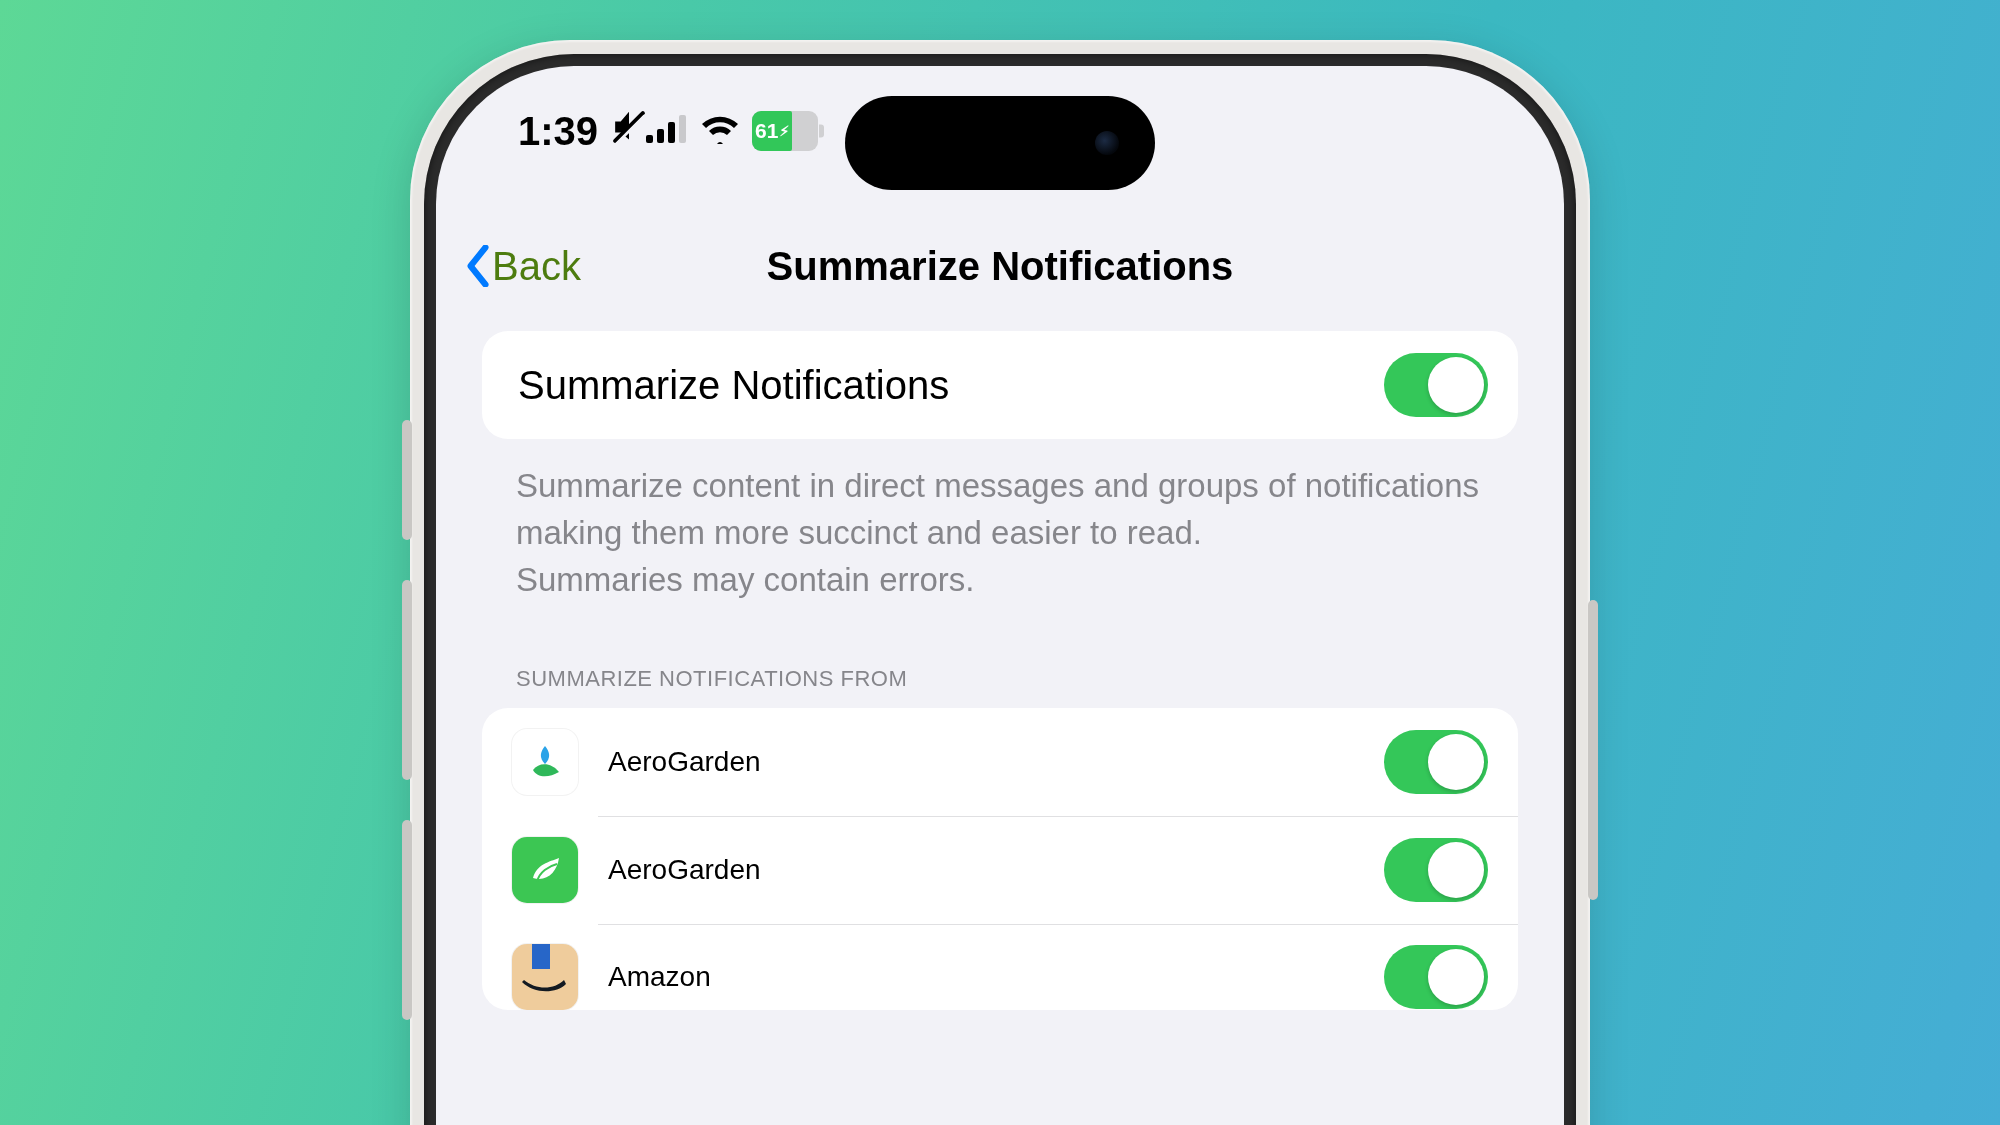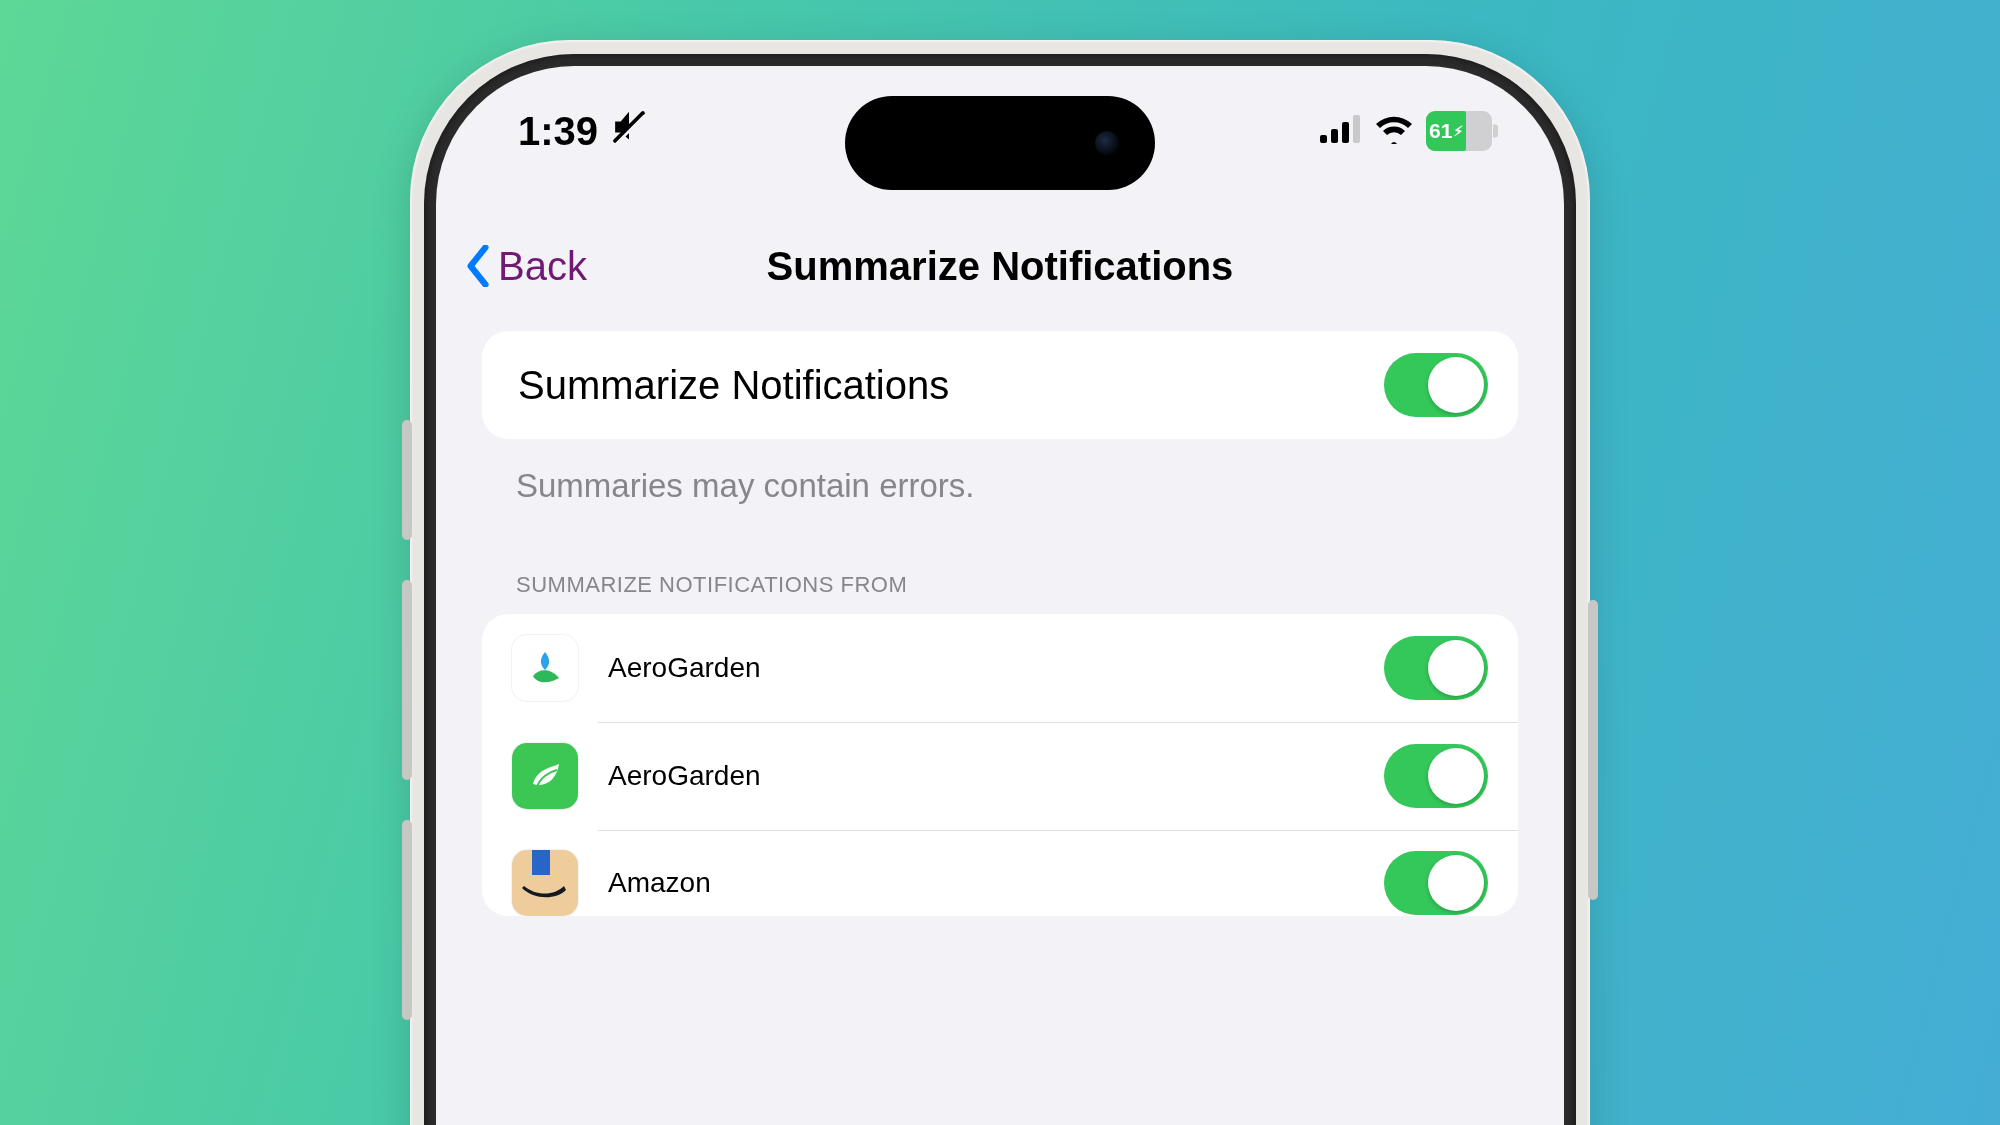--- a/index.html
+++ b/index.html
@@ -67,42 +67,41 @@
   .sb-left3 { left:-8px; top:780px; width:10px; height:200px; }
   .sb-right { right:-8px; top:560px; width:10px; height:300px; }
 
   
   .statusbar {
     position: absolute;
     top: 0; left: 0; right: 0;
     height: 130px;
     display: flex;
     align-items: center;
-    justify-content: space-between;
     padding: 0 72px;
     z-index: 4;
   }
   .status-left {
     display:flex; align-items:center; gap:14px;
     font-size: 40px; font-weight:600; color:#000;
     margin-left: 10px;
   }
   .status-right { display:flex; align-items:center; gap:12px; }
 
   
   .navbar {
     position: absolute;
     top: 155px; left:0; right:0;
     height: 90px;
     display:flex; align-items:center;
     padding: 0 28px;
   }
   .back-btn {
-    display:flex; align-items:center; gap:6px;
-    color:#701a75; font-size:40px;
+    display:flex; align-items:center; 
+    color:#4d7c0f; font-size:40px;
   }
   .nav-title {
     position:absolute; left:0; right:0; text-align:center;
     font-size:40px; font-weight:600; color:#000;
     pointer-events:none;
   }
 
   
   .content {
     position:absolute;
@@ -259,20 +258,21 @@
       <div class="content">
 
         <div class="group">
           <div class="row">
             <div class="row-main-label">Summarize Notifications</div>
             <div class="toggle"></div>
           </div>
         </div>
 
         <div class="footer-text">
+          <p>Summarize content in direct messages and groups of notifications making them more succinct and easier to read.</p>
           <p>Summaries may contain errors.</p>
         </div>
 
         <div class="section-header">SUMMARIZE NOTIFICATIONS FROM</div>
 
         <div class="group">
 
           <div class="row">
             <div class="app-icon white">
               <svg width="40" height="40" viewBox="0 0 40 40">

